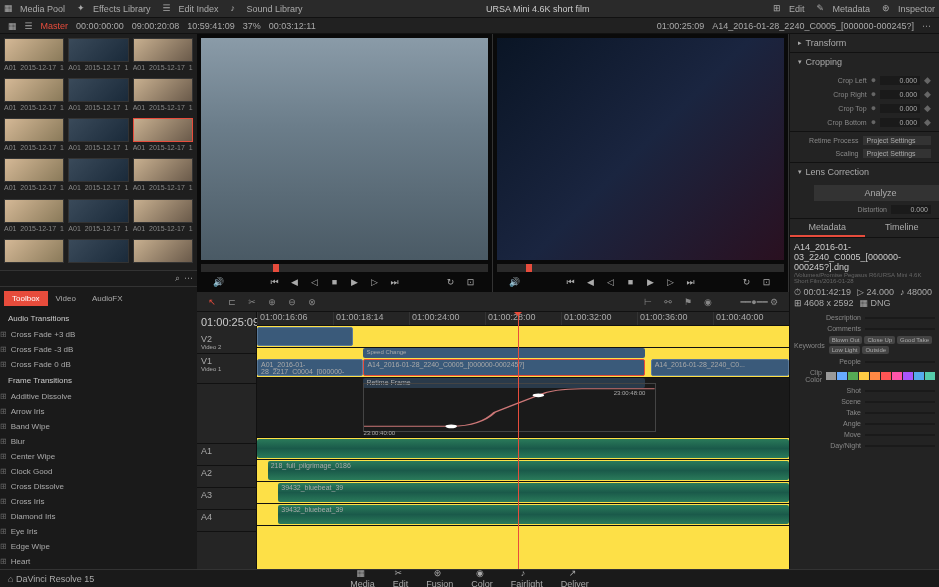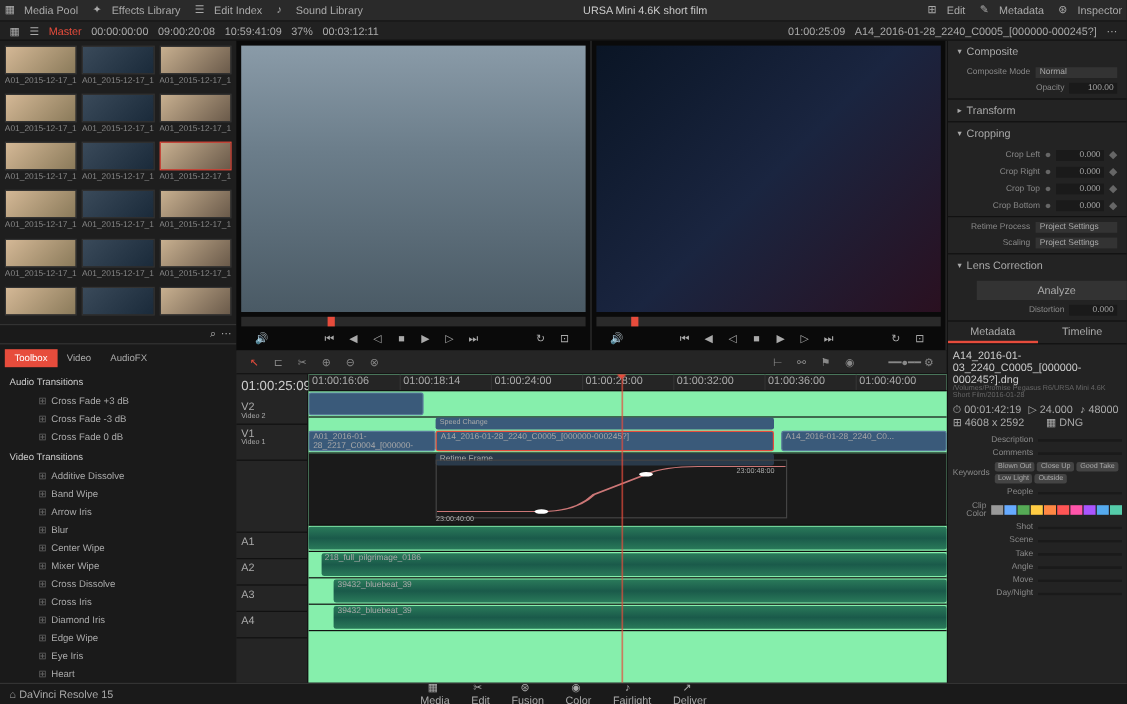--- a/index.html
+++ b/index.html
@@ -17,21 +17,21 @@
 .thumbs{display:grid;grid-template-columns:repeat(3,1fr);gap:4px;padding:4px;overflow:hidden;height:264px}
 .thumb{display:flex;flex-direction:column;gap:2px}
 .thumb-img{width:100%;height:24px;border:1px solid #333}
 .thumb-img.sel{border:1px solid #e74c3c}
 .thumb-label{font-size:7px;color:#888;white-space:nowrap;overflow:hidden}
 .fx-panel{flex:1;background:#1a1a1a;border-top:1px solid #333}
 .fx-tabs{display:flex;padding:4px;gap:0}
 .fx-tab{padding:3px 8px;font-size:8px;cursor:pointer}
 .fx-tab.active{background:#e74c3c;color:#fff}
 .fx-section{padding:4px 8px;color:#ccc;font-size:8px}
-.fx-item{padding:3px 8px 3px 32px;font-size:8px;cursor:pointer;display:flex;align-items:center;gap:4px}
+.fx-item{padding:3px 8px 3px 0;font-size:8px;cursor:pointer;display:flex;align-items:center;gap:4px}
 .fx-item::before{content:'⊞';font-size:8px;color:#666}
 .center-col{flex:1;display:flex;flex-direction:column}
 .viewers{display:flex;height:258px;background:#0a0a0a}
 .viewer{flex:1;display:flex;flex-direction:column;border-right:1px solid #333}
 .viewer-canvas{flex:1;margin:4px;position:relative}
 .viewer-left .vc{width:100%;height:100%;background:linear-gradient(180deg,#8a9ba8 0%,#6b7d8a 40%,#4a5a65 100%)}
 .viewer-right .vc{width:100%;height:100%;background:linear-gradient(135deg,#0a1525 0%,#1a2540 50%,#2a1020 100%)}
 .viewer-scrub{height:8px;background:#2a2a2a;margin:0 4px;position:relative}
 .scrub-handle{position:absolute;width:6px;height:8px;background:#e74c3c;top:0}
 .viewer-ctrl{height:20px;display:flex;align-items:center;justify-content:center;gap:6px}
@@ -39,21 +39,21 @@
 .timeline-area{flex:1;background:#1e1e1e;display:flex;flex-direction:column}
 .tl-toolbar{height:20px;background:#252525;display:flex;align-items:center;padding:0 8px;gap:6px;border-bottom:1px solid #111}
 .tl-tool{width:14px;height:14px;cursor:pointer;display:flex;align-items:center;justify-content:center;color:#888}
 .tl-tool.active{color:#e74c3c}
 .tl-body{flex:1;display:flex}
 .tl-head{width:60px;background:#252525;border-right:1px solid #111}
 .tl-tc{padding:4px;font-size:11px;color:#ccc}
 .tl-track-head{height:22px;border-bottom:1px solid #111;padding:2px 4px;font-size:7px;display:flex;flex-direction:column}
 .tl-track-head.video{height:30px}
 .tl-track-head.retime{height:60px}
-.tl-tracks{flex:1;position:relative;background:#86efac;overflow:hidden}
+.tl-tracks{flex:1;position:relative;background:#fde047;overflow:hidden}
 .tl-ruler{height:14px;background:#252525;border-bottom:1px solid #111;display:flex;font-size:7px;color:#888}
 .tl-ruler span{flex:1;border-left:1px solid #333;padding-left:2px}
 .tl-playhead{position:absolute;top:0;bottom:0;width:1px;background:#e74c3c;left:49%;z-index:10}
 .tl-playhead::before{content:'';position:absolute;top:0;left:-4px;border:4px solid transparent;border-top-color:#e74c3c}
 .tl-track{height:22px;border-bottom:1px solid #111;position:relative}
 .tl-track.video{height:30px}
 .tl-track.retime{height:60px;background:#1a1a1a}
 .clip{position:absolute;top:1px;bottom:1px;border-radius:2px;font-size:7px;padding:1px 3px;overflow:hidden}
 .clip.vid{background:#3a5a7a;border:1px solid #5a7a9a}
 .clip.vid.sel{border:1px solid #e74c3c}
@@ -221,33 +221,33 @@
         <div class="fx-tab active">Toolbox</div>
         <div class="fx-tab">Video</div>
         <div class="fx-tab">AudioFX</div>
       </div>
       <div class="fx-section">Audio Transitions</div>
       <div id="fx-audio">
           <div class="fx-item">Cross Fade +3 dB</div>
           <div class="fx-item">Cross Fade -3 dB</div>
           <div class="fx-item">Cross Fade 0 dB</div>
         </div>
-      <div class="fx-section">Video Transitions</div>
+      <div class="fx-section">Frame Transitions</div>
       <div id="fx-video">
           <div class="fx-item">Additive Dissolve</div>
+          <div class="fx-item">Arrow Iris</div>
           <div class="fx-item">Band Wipe</div>
-          <div class="fx-item">Arrow Iris</div>
           <div class="fx-item">Blur</div>
           <div class="fx-item">Center Wipe</div>
-          <div class="fx-item">Mixer Wipe</div>
+          <div class="fx-item">Clock Good</div>
           <div class="fx-item">Cross Dissolve</div>
           <div class="fx-item">Cross Iris</div>
           <div class="fx-item">Diamond Iris</div>
+          <div class="fx-item">Eye Iris</div>
           <div class="fx-item">Edge Wipe</div>
-          <div class="fx-item">Eye Iris</div>
           <div class="fx-item">Heart</div>
         </div>
     </div>
   </div>
 
   <div class="center-col">
     <div class="viewers">
       <div class="viewer viewer-left">
         <div class="viewer-canvas">
             <div class="vc"></div>
@@ -380,33 +380,20 @@
           <div class="tl-track">
               <div class="clip aud wav" style="left:4%;width:96%">39432_bluebeat_39</div>
             </div>
         </div>
       </div>
     </div>
   </div>
 
   <div class="right-col">
     <div class="insp-section">
-      <div class="insp-head open">Composite</div>
-      <div class="insp-body">
-        <div class="insp-row">
-            <span class="insp-label">Composite Mode</span>
-            <span class="insp-select">Normal</span>
-          </div>
-        <div class="insp-row">
-            <span class="insp-label">Opacity</span>
-            <span class="insp-val">100.00</span>
-          </div>
-      </div>
-    </div>
-    <div class="insp-section">
         <div class="insp-head">Transform</div>
       </div>
     <div class="insp-section">
       <div class="insp-head open">Cropping</div>
       <div class="insp-body" id="crop-rows">
           <div class="insp-row">
             <span class="insp-label">Crop Left</span>
             <span style="color:#666">●</span>
             <span class="insp-val">0.000</span>
             <span style="color:#666">◆</span>
@@ -459,21 +446,21 @@
         <div class="meta-tab">Timeline</div>
       </div>
       <div style="padding:4px;font-size:7px">
         <div style="color:#ccc">A14_2016-01-03_2240_C0005_[000000-000245?].dng</div>
         <div style="color:#666;font-size:6px">/Volumes/Promise Pegasus R6/URSA Mini 4.6K Short Film/2016-01-28</div>
         <div style="display:flex;gap:6px;margin-top:3px">
           <span>⏱ <span>00:01:42:19</span></span>
           <span>▷ <span>24.000</span></span>
           <span>♪ <span>48000</span></span>
         </div>
-        <div style="display:flex;gap:18px">
+        <div style="display:flex;gap:6px">
           <span>⊞ <span>4608 x 2592</span></span>
           <span>▦ <span>DNG</span></span>
         </div>
       </div>
       <div id="meta-fields" style="padding:0 4px">
           <div class="insp-row">
             <span class="insp-label">Description</span>
             <span class="insp-val" style="width:70px"></span>
           </div>
           <div class="insp-row">

